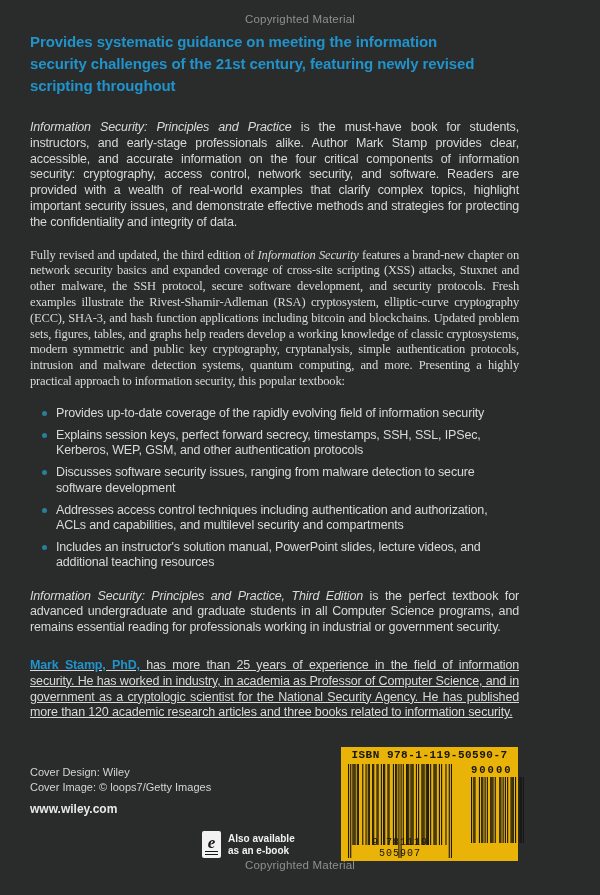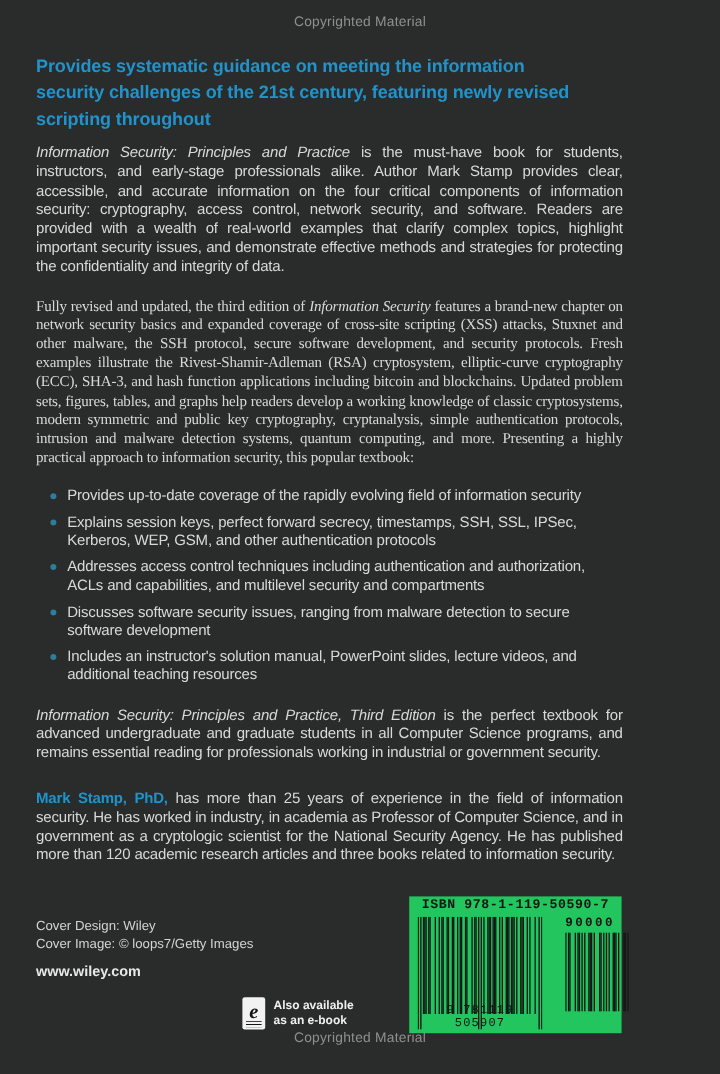--- a/index.html
+++ b/index.html
@@ -13,40 +13,40 @@
   html,body{margin:0;padding:0;background:#1e1f1f;}
   .cover{
     position:relative;width:600px;height:895px;background:var(--bg);
     font-family:"Liberation Sans","DejaVu Sans",sans-serif;overflow:hidden;
   }
   .copyright{position:absolute;left:0;width:600px;text-align:center;
     font-size:11.5px;color:var(--gray);letter-spacing:.2px;}
   .copyright.top{top:13px;}
   .copyright.bottom{top:859px;}
   .headline{
-    position:absolute;left:30px;top:45px;width:500px;margin:0;
+    position:absolute;left:30px;top:31px;width:500px;margin:0;
     color:var(--blue);font-size:15px;font-weight:bold;line-height:22px;letter-spacing:-.1px;
   }
   .text-col{position:absolute;left:30px;top:120px;width:489px;}
   .para{
     margin:0 0 17px;color:var(--body);font-size:12.5px;letter-spacing:-.15px;
     line-height:15.8px;text-align:justify;
   }
   .para .seg-italic{font-style:italic;}
   .para .seg-blue-bold{color:var(--blue);font-weight:bold;}
   .para.edition{margin-bottom:16px;font-family:Liberation Serif, serif;}
   .bullets{list-style:none;margin:16px 0 18px;padding:0 0 0 12px;}
   .bullets li{
     position:relative;padding-left:14px;width:452px;margin-bottom:7px;
     color:var(--body);font-size:12.5px;letter-spacing:-.15px;line-height:15.2px;text-align:left;
   }
   .bullets li:last-child{margin-bottom:0;}
   .dot{position:absolute;left:0;top:5px;width:5px;height:5px;border-radius:50%;background:var(--dot);}
   .para.closing{margin-bottom:22px;}
-  .para.bio{margin-bottom:0;}
+  .para.bio{margin-bottom:0;text-decoration:underline;}
   .credits{position:absolute;left:30px;top:765px;font-size:11px;line-height:15px;color:#d4d4d4;}
   .website{position:absolute;left:30px;top:802px;font-size:12px;font-weight:bold;color:#e8e8e8;}
   .wiley-logo{
     position:absolute;left:28px;top:824px;color:#f8f8f8;
     font-family:"Liberation Serif","DejaVu Serif",serif;font-size:31px;letter-spacing:5px;
   }
   .ebook{position:absolute;left:202px;top:831px;display:flex;align-items:center;gap:7px;}
   .ebook-icon{
     position:relative;width:19px;height:27px;background:#f2f2f2;border-radius:2px;
     display:flex;align-items:center;justify-content:center;flex:0 0 auto;
@@ -54,21 +54,21 @@
   .ebook-icon .e{
     font-family:"Liberation Serif","DejaVu Serif",serif;font-style:italic;font-weight:bold;
     font-size:17px;color:#141414;margin-top:-4px;
   }
   .ebook-icon::after{
     content:"";position:absolute;bottom:2px;left:3px;right:3px;height:5px;
     background:repeating-linear-gradient(#141414 0 1px,transparent 1px 2.5px);
   }
   .ebook-text{font-size:10px;font-weight:bold;line-height:12px;color:#f0f0f0;}
   .barcode-box{
-    position:absolute;left:341px;top:747px;width:177px;height:114px;background:#22c55e;
+    position:absolute;left:341px;top:747px;width:177px;height:114px;background:#eab308;
     padding:2px 6px 0;
   }
   .isbn-line{
     height:14px;text-align:center;color:#151515;font-family:"Liberation Mono","DejaVu Sans Mono",monospace;
     font-size:11px;letter-spacing:.5px;font-weight:bold;
   }
   .bc-row{display:flex;justify-content:space-between;align-items:flex-start;margin-top:1px;padding:0 1px;}
   .main-bc{position:relative;width:104px;height:94px;}
   .main-bc svg{display:block;width:104px;height:94px;}
   .bc-digits{
@@ -103,25 +103,25 @@
       <li>
         <span class="dot"></span>
         <span>Provides up-to-date coverage of the rapidly evolving field of information security</span>
       </li>
       <li>
         <span class="dot"></span>
         <span>Explains session keys, perfect forward secrecy, timestamps, SSH, SSL, IPSec, Kerberos, WEP, GSM, and other authentication protocols</span>
       </li>
       <li>
         <span class="dot"></span>
+        <span>Discusses software security issues, ranging from malware detection to secure software development</span>
+      </li>
+      <li>
+        <span class="dot"></span>
         <span>Addresses access control techniques including authentication and authorization, ACLs and capabilities, and multilevel security and compartments</span>
-      </li>
-      <li>
-        <span class="dot"></span>
-        <span>Discusses software security issues, ranging from malware detection to secure software development</span>
       </li>
       <li>
         <span class="dot"></span>
         <span>Includes an instructor's solution manual, PowerPoint slides, lecture videos, and additional teaching resources</span>
       </li>
     </ul>
 
     <p class="para closing"><span class="seg-italic">Information Security: Principles and Practice, Third Edition</span><span> is the perfect textbook for advanced undergraduate and graduate students in all Computer Science programs, and remains essential reading for professionals working in industrial or government security.</span></p>
     <p class="para bio"><span class="seg-blue-bold">Mark Stamp, PhD,</span><span> has more than 25 years of experience in the field of information security. He has worked in industry, in academia as Professor of Computer Science, and in government as a cryptologic scientist for the National Security Agency. He has published more than 120 academic research articles and three books related to information security.</span></p>
   </div>

